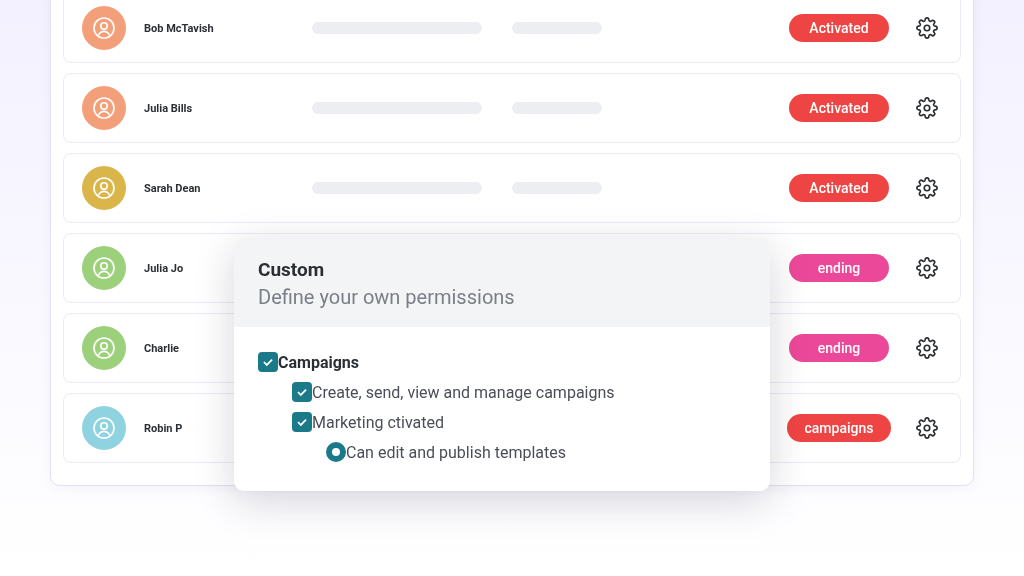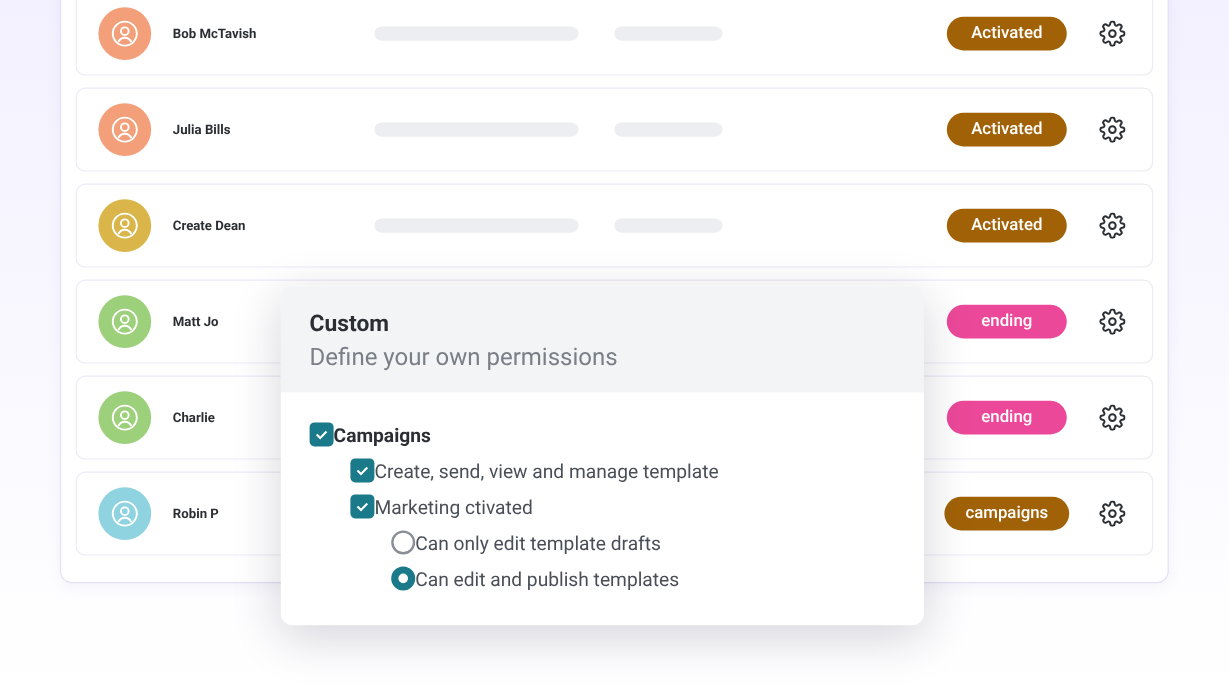--- a/index.html
+++ b/index.html
@@ -71,21 +71,21 @@
   }
   .pill {
     display: inline-block;
     padding: 6px 18px;
     border-radius: 20px;
     font-size: 14px;
     font-weight: 500;
     color: #fff;
     min-width: 100px;
   }
-  .pill.activated { background: #a16207; }
+  .pill.activated { background: #ef4444; }
   .pill.pending   { background: #ec4899; }
   .gear {
     flex: 0 0 30px;
     display: flex;
     align-items: center;
     justify-content: center;
     cursor: pointer;
   }
   .gear svg { width: 22px; height: 22px; color: #2b2f33; }
 
@@ -219,21 +219,21 @@
   </div>
 
   <div class="row">
     <div class="avatar" style="background:#d9b54a">
       <svg viewBox="0 0 24 24" fill="none" stroke="currentColor" stroke-width="1.6">
           <circle cx="12" cy="12" r="10"></circle>
           <circle cx="12" cy="10" r="3.2"></circle>
           <path d="M6.5 19c1.2-2.4 3.3-3.6 5.5-3.6s4.3 1.2 5.5 3.6"></path>
         </svg>
     </div>
-    <div class="name">Create Dean</div>
+    <div class="name">Sarah Dean</div>
     <div class="skel-wrap">
       <div class="skel a"></div>
         <div class="skel b"></div>
     </div>
     <div class="status">
       <span class="pill activated">Activated</span>
     </div>
     <div class="gear">
       <svg viewBox="0 0 24 24" fill="none" stroke="currentColor" stroke-width="1.8">
           <circle cx="12" cy="12" r="3"></circle>
@@ -243,21 +243,21 @@
   </div>
 
   <div class="row">
     <div class="avatar" style="background:#9cd07a">
       <svg viewBox="0 0 24 24" fill="none" stroke="currentColor" stroke-width="1.6">
           <circle cx="12" cy="12" r="10"></circle>
           <circle cx="12" cy="10" r="3.2"></circle>
           <path d="M6.5 19c1.2-2.4 3.3-3.6 5.5-3.6s4.3 1.2 5.5 3.6"></path>
         </svg>
     </div>
-    <div class="name">Matt Jo</div>
+    <div class="name">Julia Jo</div>
     <div class="skel-wrap"></div>
     <div class="status">
       <span class="pill pending">ending</span>
     </div>
     <div class="gear">
       <svg viewBox="0 0 24 24" fill="none" stroke="currentColor" stroke-width="1.8">
           <circle cx="12" cy="12" r="3"></circle>
           <path d="M19.4 15a1.7 1.7 0 0 0 .34 1.87l.06.06a2 2 0 1 1-2.83 2.83l-.06-.06a1.7 1.7 0 0 0-1.87-.34 1.7 1.7 0 0 0-1 1.56V21a2 2 0 1 1-4 0v-.09a1.7 1.7 0 0 0-1-1.56 1.7 1.7 0 0 0-1.87.34l-.06.06a2 2 0 1 1-2.83-2.83l.06-.06a1.7 1.7 0 0 0 .34-1.87 1.7 1.7 0 0 0-1.56-1H3a2 2 0 1 1 0-4h.09a1.7 1.7 0 0 0 1.56-1 1.7 1.7 0 0 0-.34-1.87l-.06-.06a2 2 0 1 1 2.83-2.83l.06.06a1.7 1.7 0 0 0 1.87.34H9a1.7 1.7 0 0 0 1-1.56V3a2 2 0 1 1 4 0v.09a1.7 1.7 0 0 0 1 1.56 1.7 1.7 0 0 0 1.87-.34l.06-.06a2 2 0 1 1 2.83 2.83l-.06.06a1.7 1.7 0 0 0-.34 1.87V9a1.7 1.7 0 0 0 1.56 1H21a2 2 0 1 1 0 4h-.09a1.7 1.7 0 0 0-1.56 1z"></path>
         </svg>
     </div>
@@ -320,32 +320,28 @@
           </svg>
       </div>
       <span class="perm-label bold">Campaigns</span>
     </div>
     <div class="perm-line indent1">
       <div class="cbx">
         <svg viewBox="0 0 24 24" fill="none" stroke="currentColor" stroke-width="3">
             <polyline points="5 12 10 17 19 8"></polyline>
           </svg>
       </div>
-      <span class="perm-label">Create, send, view and manage template</span>
+      <span class="perm-label">Create, send, view and manage campaigns</span>
     </div>
     <div class="perm-line indent1">
       <div class="cbx">
         <svg viewBox="0 0 24 24" fill="none" stroke="currentColor" stroke-width="3">
             <polyline points="5 12 10 17 19 8"></polyline>
           </svg>
       </div>
       <span class="perm-label">Marketing ctivated</span>
     </div>
     <div class="perm-line indent2">
-      <div class="radio"></div>
-      <span class="perm-label">Can only edit template drafts</span>
-    </div>
-    <div class="perm-line indent2">
       <div class="radio sel"></div>
       <span class="perm-label">Can edit and publish templates</span>
     </div>
   </div>
 </div>
 
 </body></html>

